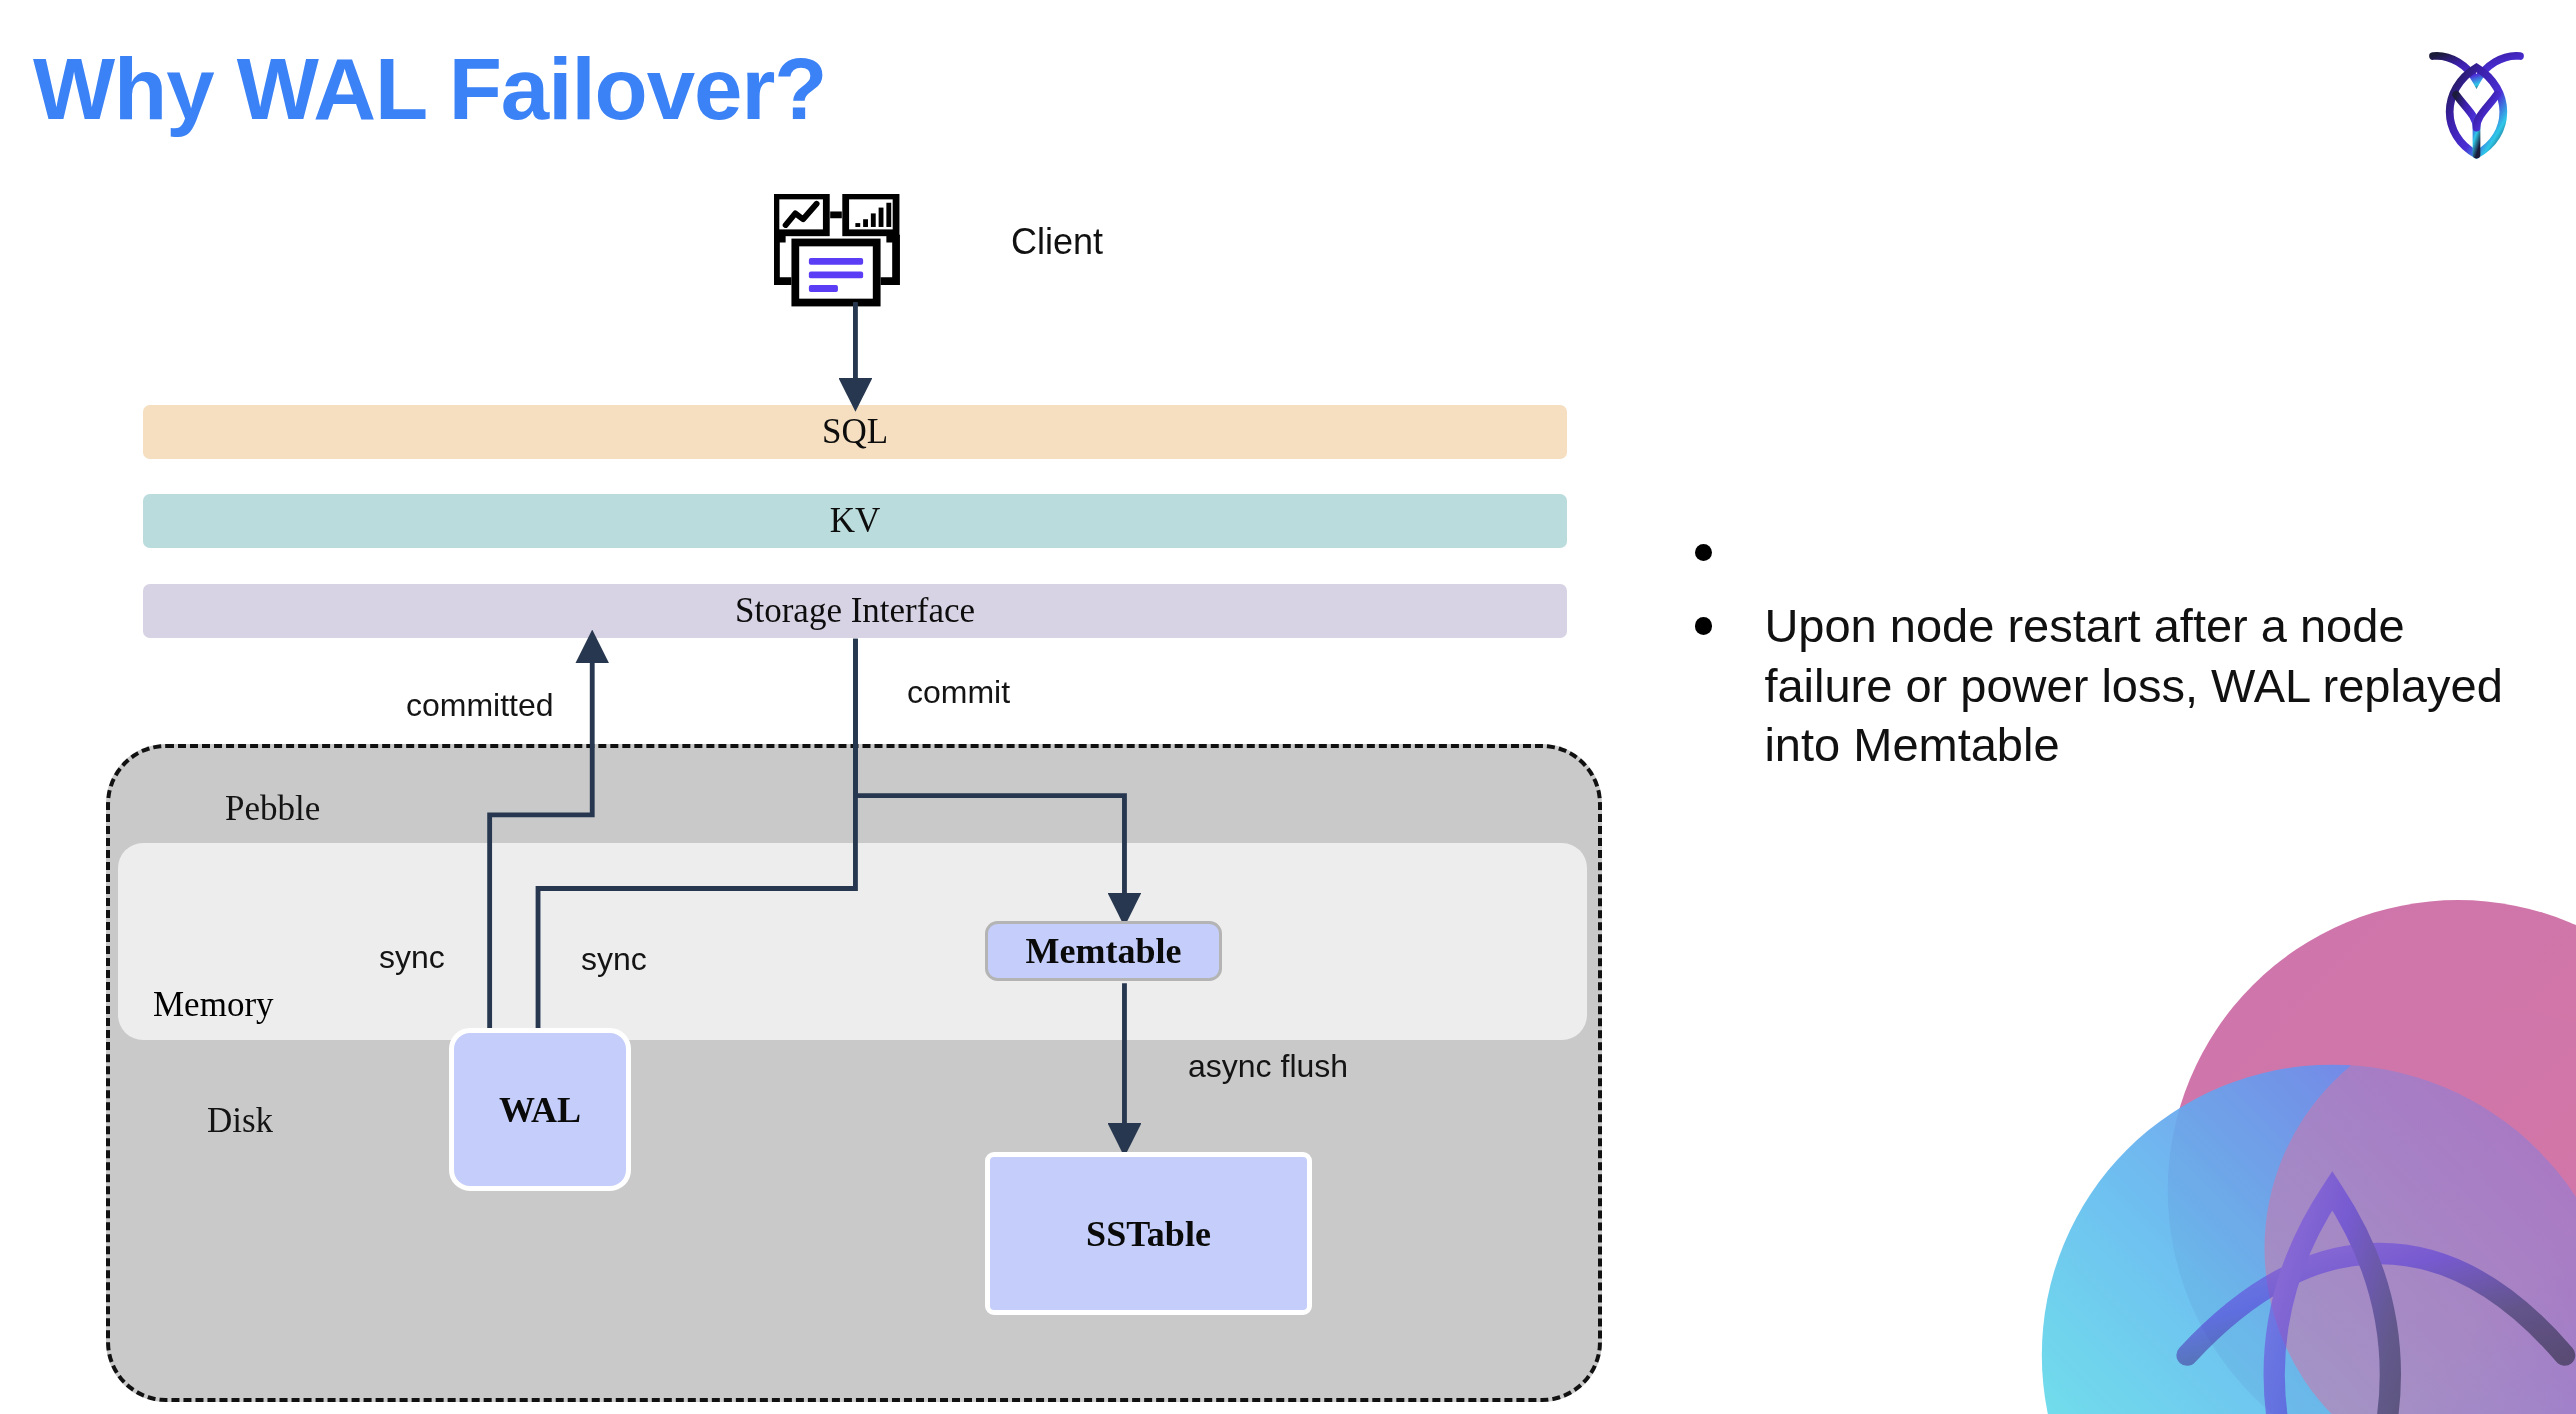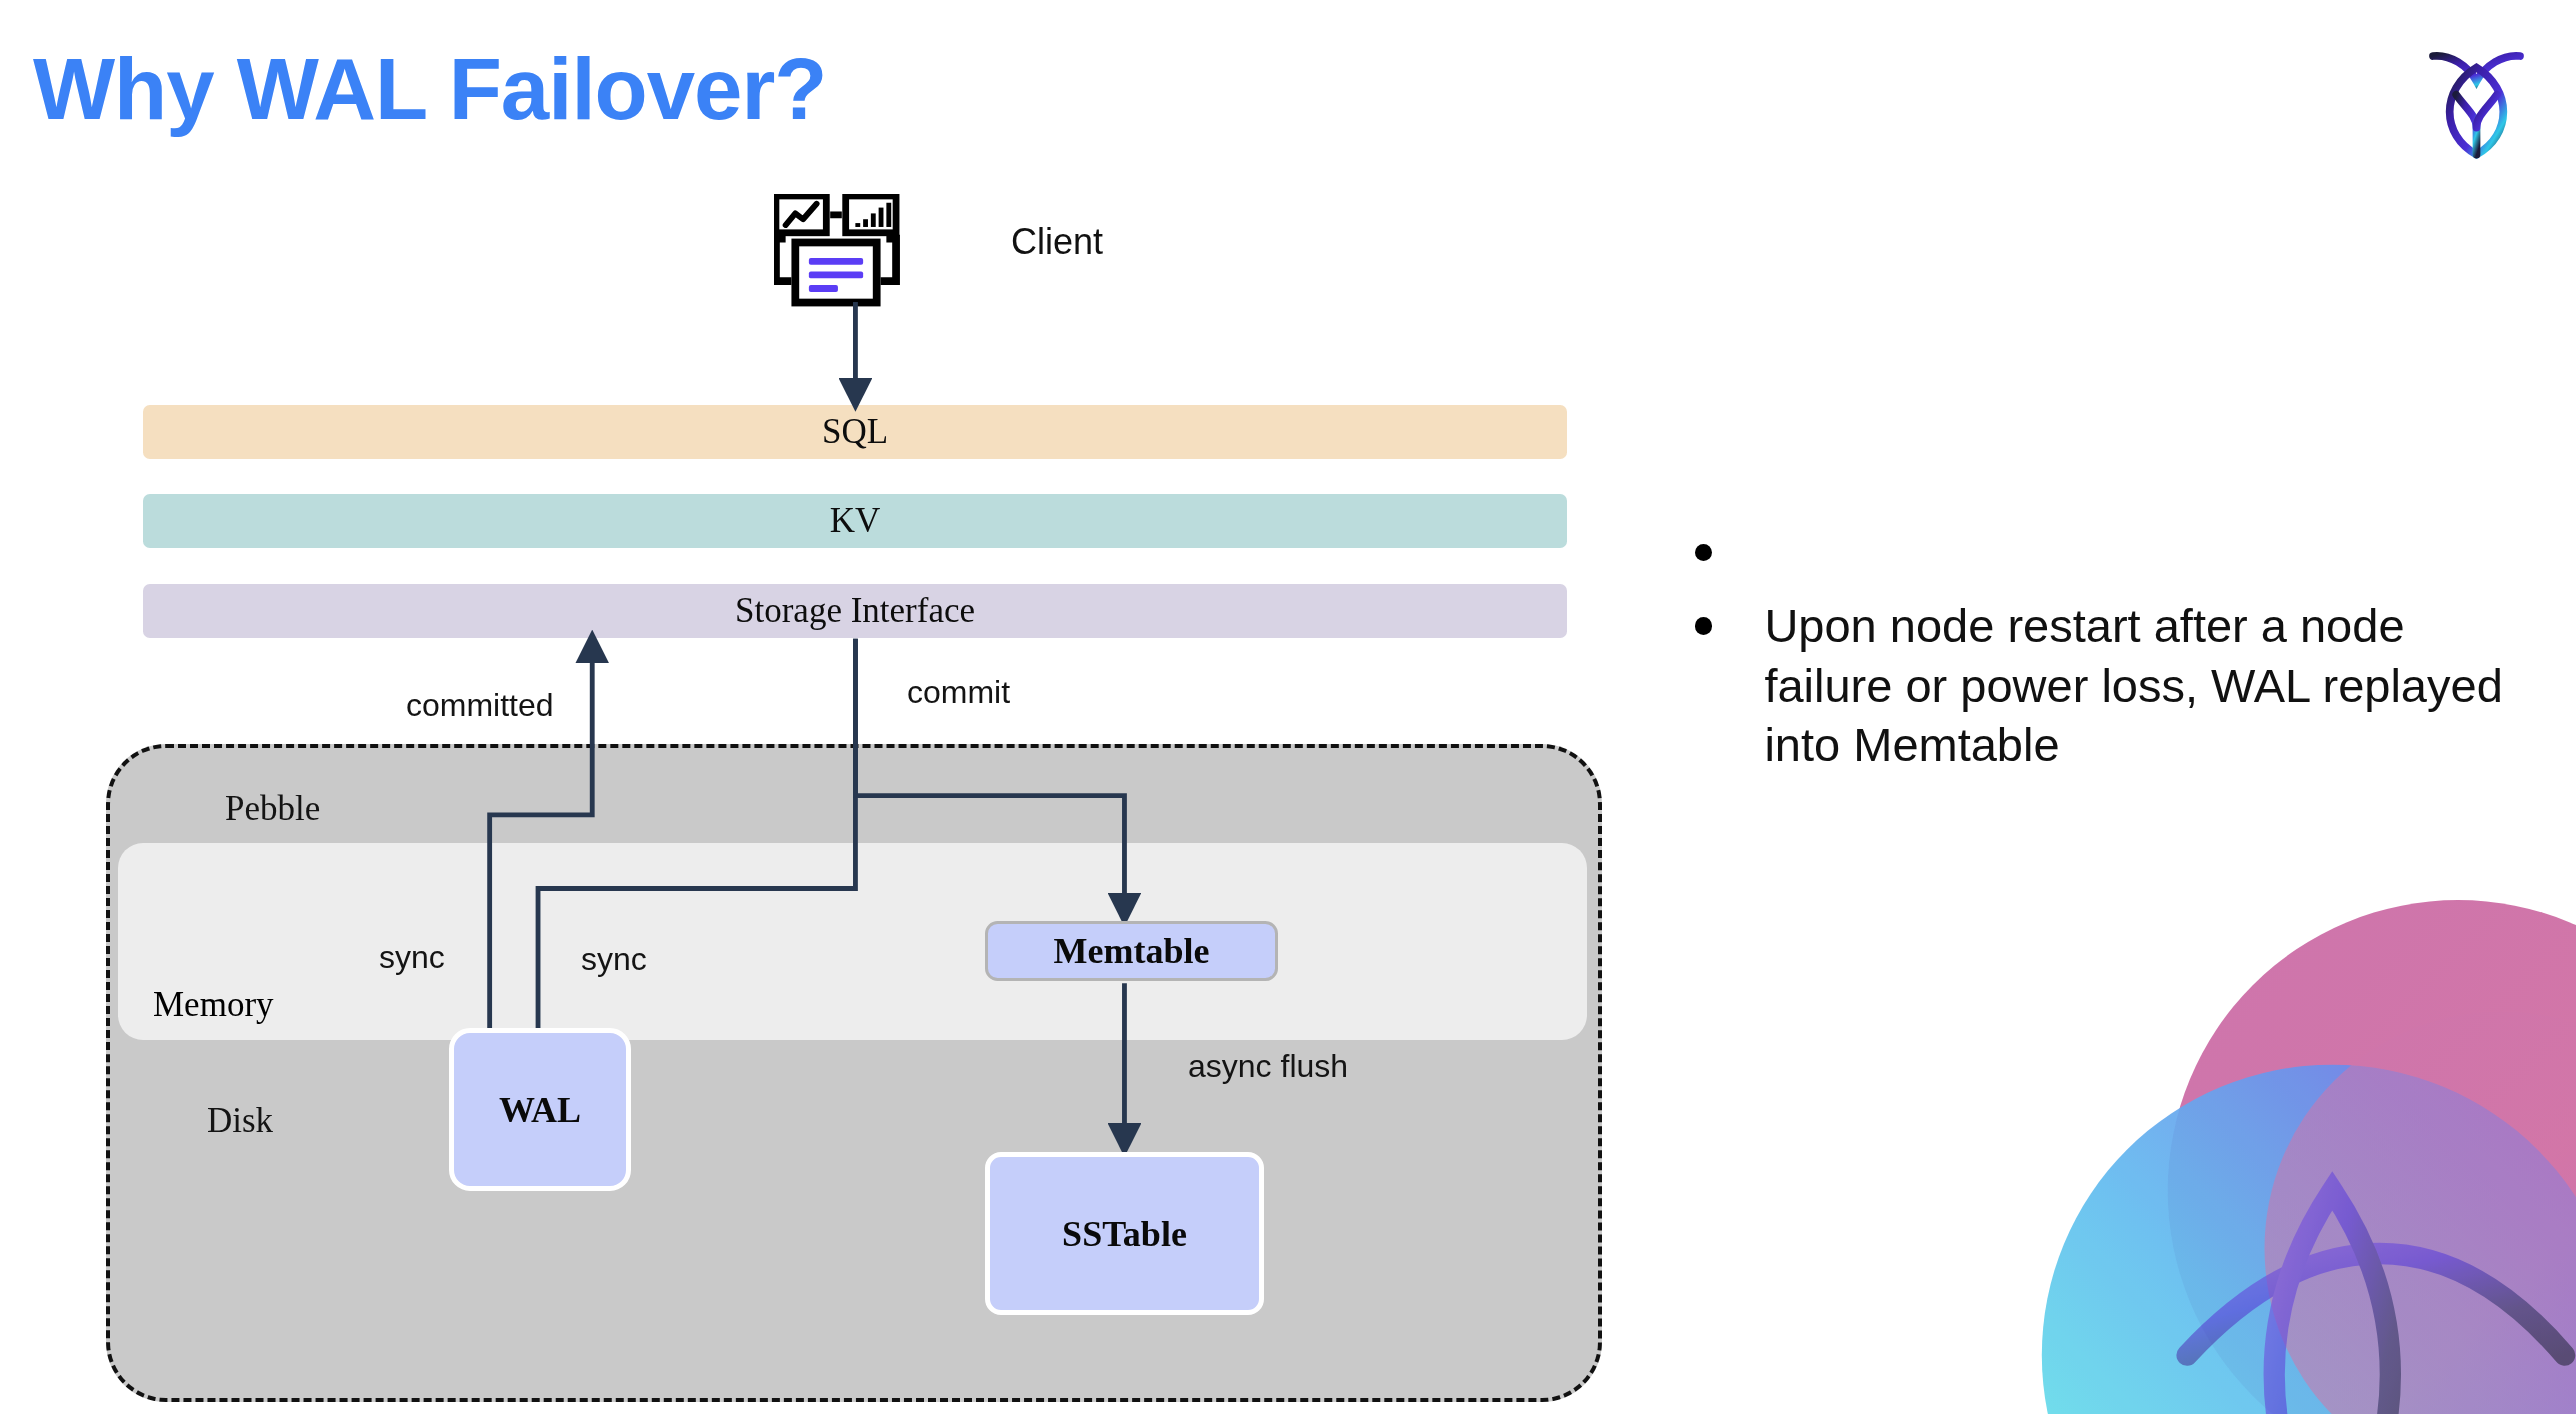--- a/index.html
+++ b/index.html
@@ -149,43 +149,43 @@
     display: flex;
     align-items: center;
     justify-content: center;
     font-family: "Liberation Serif", serif;
     font-weight: 700;
     color: #0a0a0a;
   }
   #node-memtable {
     left: 985px;
     top: 921px;
-    width: 293px;
+    width: 237px;
     height: 60px;
     border: 3.9px solid #b4b4b4;
     border-radius: 12.6px;
     font-size: 36px;
     text-align: right;
   }
   #node-wal {
     left: 449px;
     top: 1028px;
     width: 182px;
     height: 163px;
     border: 5.8px solid #ffffff;
     border-radius: 21px;
     font-size: 36px;
   }
   #node-sstable {
     left: 985px;
     top: 1152px;
-    width: 279px;
+    width: 327px;
     height: 163px;
     border: 5.8px solid #ffffff;
-    border-radius: 16px;
+    border-radius: 9px;
     font-size: 36px;
   }
 
   
   .edge-label {
     position: absolute;
     font-family: "Liberation Sans", sans-serif;
     font-size: 32px;
     color: #141414;
     white-space: nowrap;

